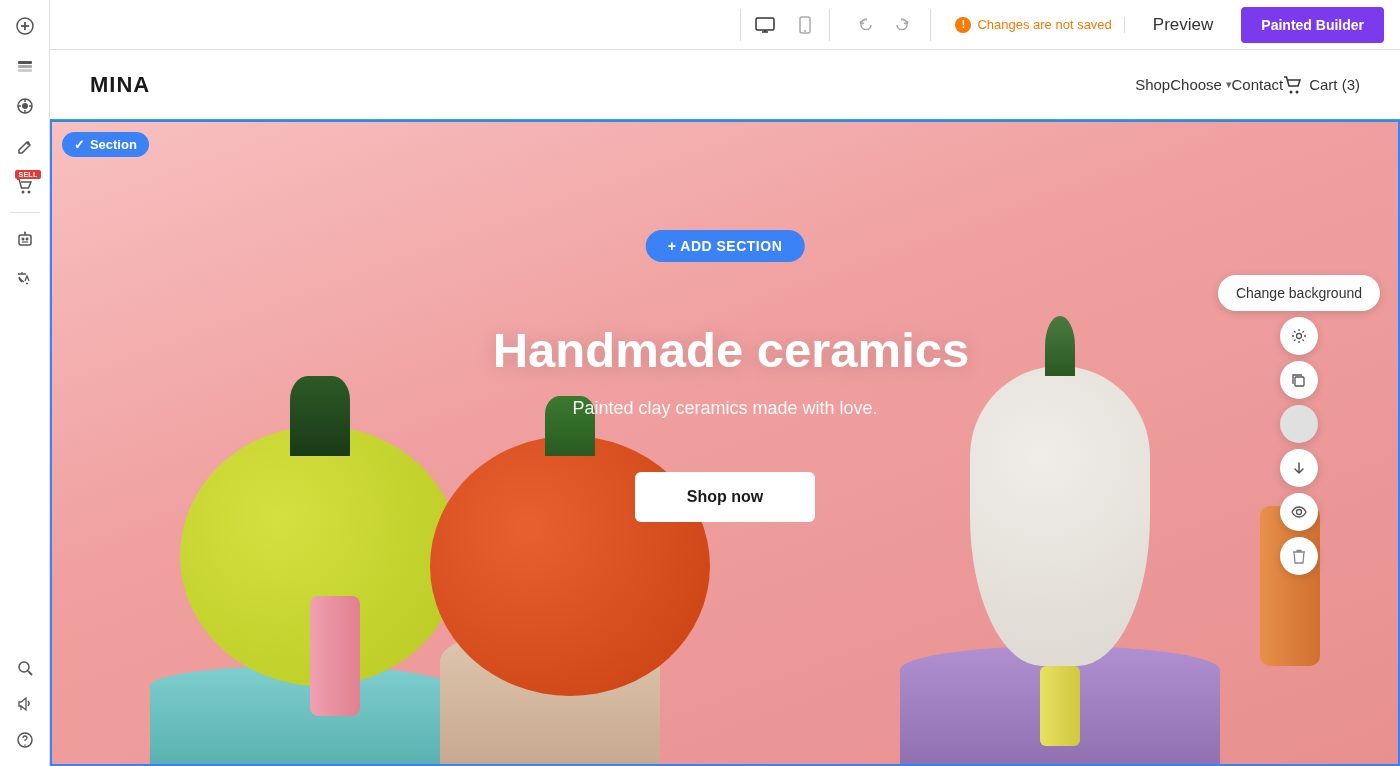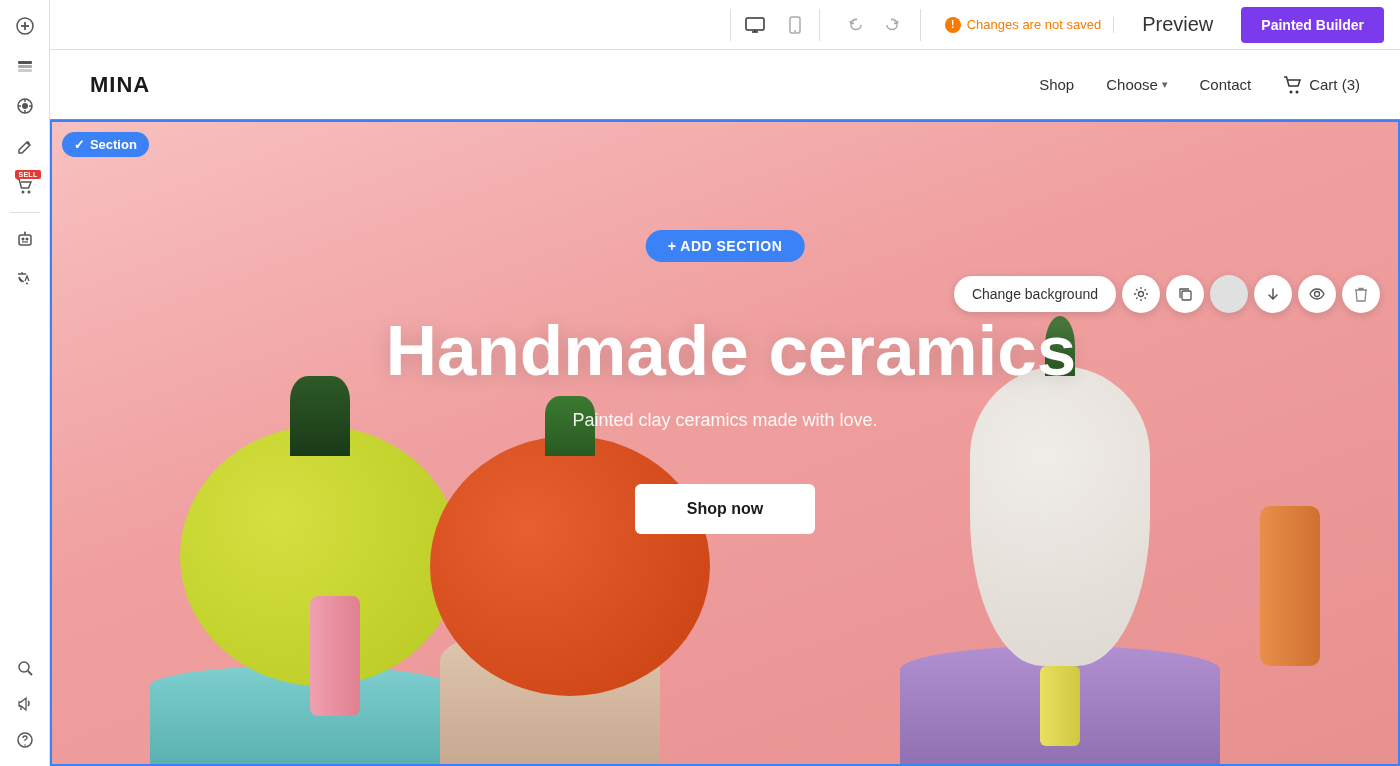--- a/index.html
+++ b/index.html
@@ -129,21 +129,21 @@
       align-items: center;
       justify-content: center;
       color: white;
       font-size: 10px;
       font-weight: 700;
     }
     .preview-btn {
       padding: 8px 16px;
       background: none;
       border: none;
-      font-size: 20px;
+      font-size: 17px;
       color: #333;
       cursor: pointer;
       font-weight: 500;
     }
     .choose-builder-btn {
       padding: 10px 20px;
       background: #7c3aed;
       color: white;
       border: none;
       border-radius: 4px;
@@ -173,21 +173,20 @@
     .site-logo {
       font-size: 22px;
       font-weight: 800;
       letter-spacing: 1px;
       color: #1a1a1a;
       flex: 1;
     }
     .site-nav {
       display: flex;
       align-items: center;
-      gap: 32px;
     }
     .site-nav-item {
       font-size: 15px;
       color: #333;
       cursor: pointer;
       display: flex;
       align-items: center;
       gap: 4px;
     }
     .nav-chevron { font-size: 11px; color: #666; }
@@ -401,21 +400,21 @@
       position: absolute;
       inset: 0;
       display: flex;
       flex-direction: column;
       align-items: center;
       justify-content: center;
       z-index: 10;
       padding-bottom: 40px;
     }
     .hero-title {
-      font-size: 71px;
+      font-size: 49px;
       font-weight: 700;
       color: white;
       text-align: right;
       line-height: 1.1;
       margin-bottom: 20px;
       text-shadow: 0 2px 20px rgba(0,0,0,0.15);
       margin-left: 12px;
     }
     .hero-subtitle {
       font-size: 18px;
@@ -437,20 +436,21 @@
 
     
     .section-toolbar {
       position: absolute;
       top: 155px;
       right: 20px;
       z-index: 60;
       display: flex;
       align-items: center;
       gap: 6px;
+      flex-direction: column;
     }
     .change-bg-btn {
       background: white;
       border: none;
       padding: 10px 18px;
       border-radius: 25px;
       font-size: 14px;
       font-weight: 500;
       cursor: pointer;
       box-shadow: 0 2px 8px rgba(0,0,0,0.15);

